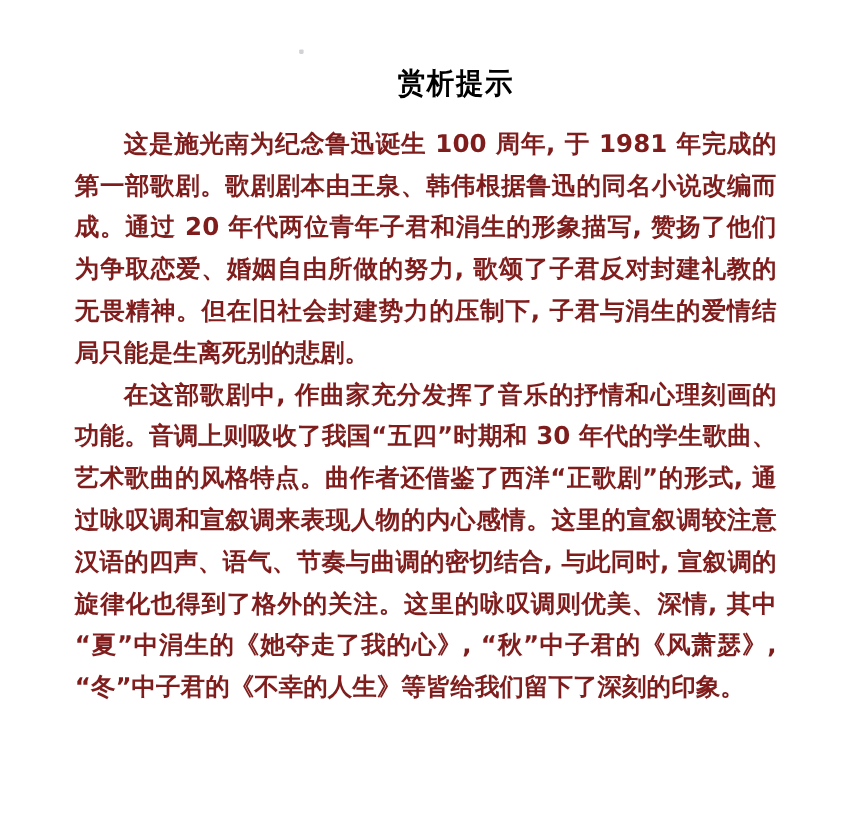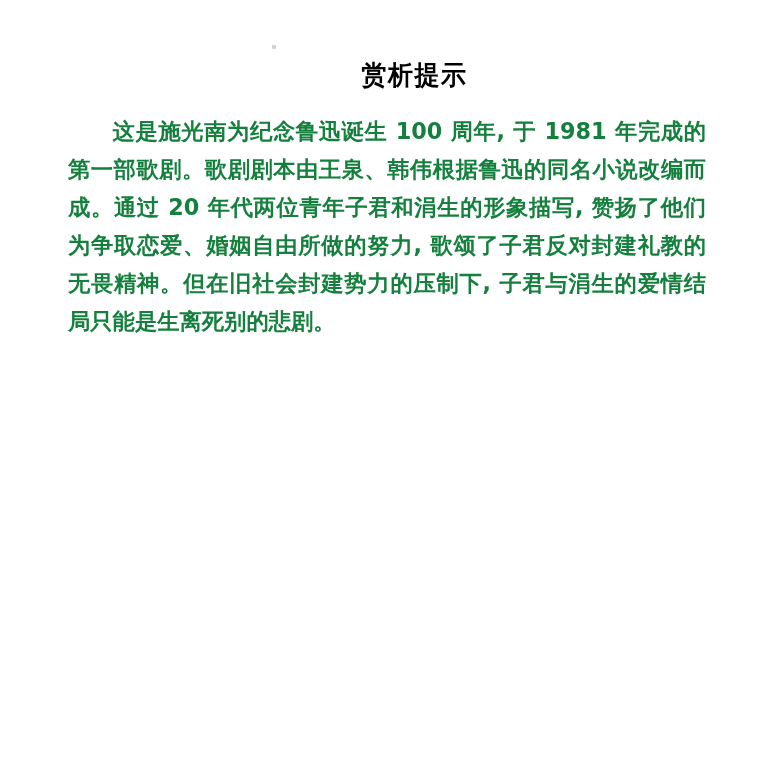--- a/index.html
+++ b/index.html
@@ -56,21 +56,21 @@
   .body-block {
     position: absolute;
     left: 68px;
     top: 112px;
     width: 638px;
   }
 
   .para {
     font-size: 22.3px;
     line-height: 38px;
-    color: #15803d;
+    color: #7f1d1d;
     font-weight: bold;
     text-align: justify;
     text-align-last: left;
     text-justify: inter-character;
     margin: 0;
     text-indent: 2em;
     letter-spacing: 0px;
     word-break: break-all;
     -webkit-font-smoothing: none;
   }
@@ -82,15 +82,16 @@
 <body>
 
 <div class="page">
 
   <span class="speck"></span>
 
   <h1 class="doc-title"><span class="title-inner">赏析提示</span></h1>
 
   <div class="body-block">
     <p class="para">这是施光南为纪念鲁迅诞生 100 周年, 于 1981 年完成的第一部歌剧。歌剧剧本由王泉、韩伟根据鲁迅的同名小说改编而成。通过 20 年代两位青年子君和涓生的形象描写, 赞扬了他们为争取恋爱、婚姻自由所做的努力, 歌颂了子君反对封建礼教的无畏精神。但在旧社会封建势力的压制下, 子君与涓生的爱情结局只能是生离死别的悲剧。</p>
+    <p class="para">在这部歌剧中, 作曲家充分发挥了音乐的抒情和心理刻画的功能。音调上则吸收了我国“五四”时期和 30 年代的学生歌曲、艺术歌曲的风格特点。曲作者还借鉴了西洋“正歌剧”的形式, 通过咏叹调和宣叙调来表现人物的内心感情。这里的宣叙调较注意汉语的四声、语气、节奏与曲调的密切结合, 与此同时, 宣叙调的旋律化也得到了格外的关注。这里的咏叹调则优美、深情, 其中“夏”中涓生的《她夺走了我的心》, “秋”中子君的《风萧瑟》, “冬”中子君的《不幸的人生》等皆给我们留下了深刻的印象。</p>
   </div>
 
 </div>
 
 </body></html>

